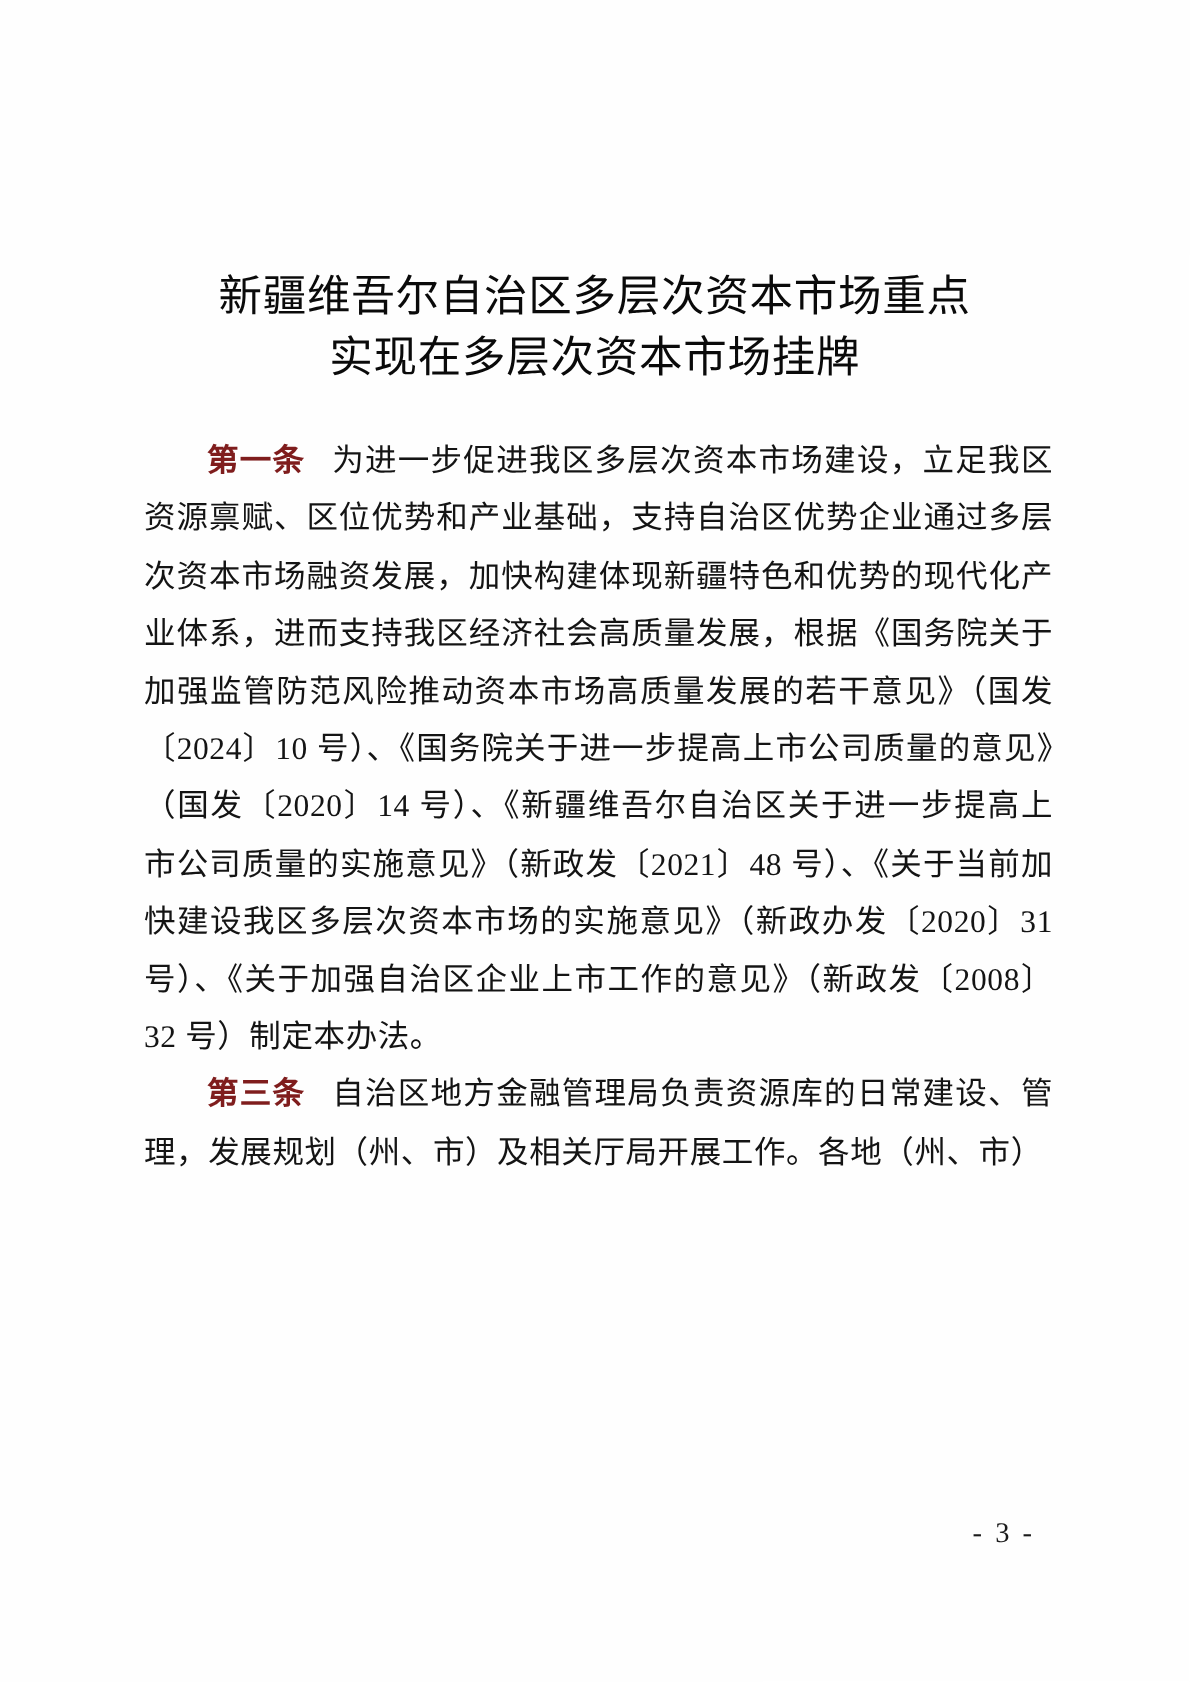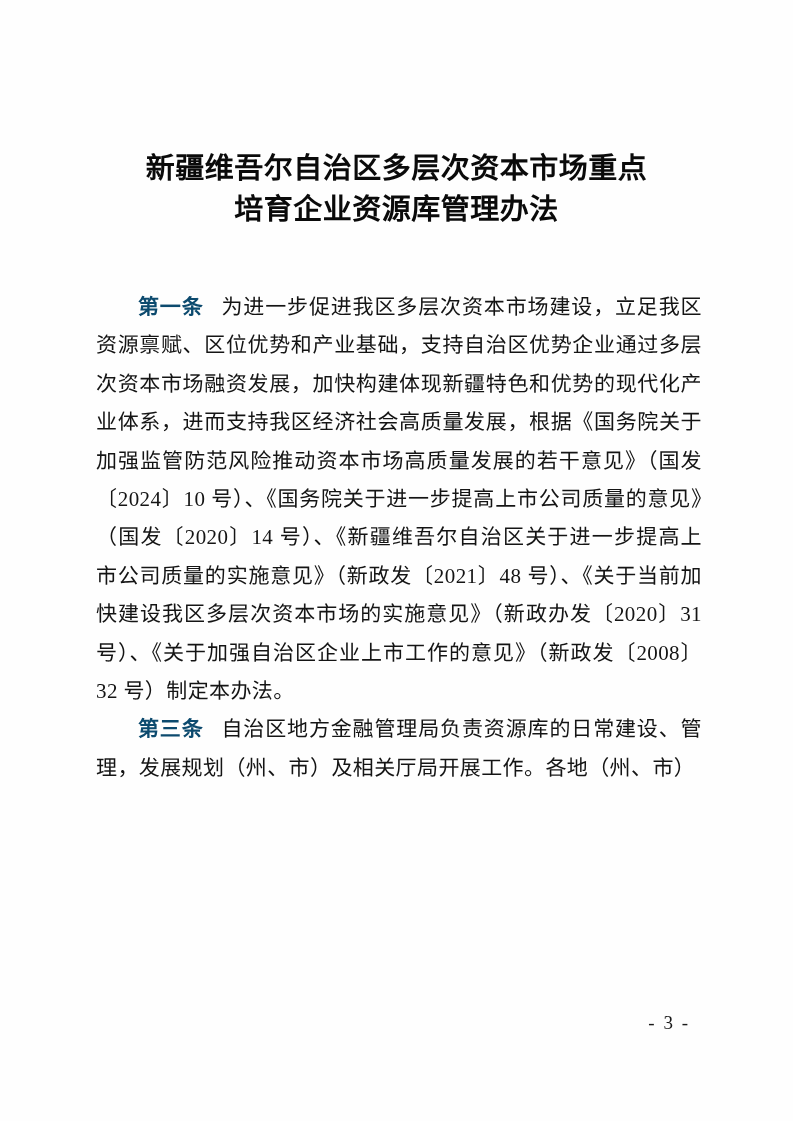--- a/index.html
+++ b/index.html
@@ -11,27 +11,27 @@
     position: relative;
     width: 793px;
     height: 1121px;
     background: #fefefe;
     overflow: hidden;
     font-family: "Liberation Serif", "DejaVu Serif", serif;
     color: #111111;
   }
   .doc-title {
     position: absolute;
-    top: 148px;
+    top: 178px;
     left: 0;
     right: 0;
     margin: 0;
     text-align: center;
     font-size: 29px;
-    font-weight: 700;
+    font-weight: 400;
     line-height: 41px;
     letter-spacing: 0.5px;
     color: #0a0a0a;
   }
   .doc-title .tl {
     display: block;
   }
   .doc-body {
     position: absolute;
     top: 288px;
@@ -43,39 +43,39 @@
     text-align: justify;
     color: #141414;
   }
   .para {
     margin: 0;
     text-indent: 2em;
   }
   .para .lead {
     font-weight: 700;
     margin-right: 0.85em;
-    color: #0c4a6e;
+    color: #7f1d1d;
   }
   .page-number {
     position: absolute;
     top: 1012px;
     right: 103px;
     font-size: 19px;
     letter-spacing: 2px;
     color: #1a1a1a;
   }
 </style>
 </head>
 <body>
 
 <div class="page">
 
   <h1 class="doc-title">
     <span class="tl">新疆维吾尔自治区多层次资本市场重点</span>
-    <span class="tl">培育企业资源库管理办法</span>
+    <span class="tl">实现在多层次资本市场挂牌</span>
   </h1>
 
   <div class="doc-body">
     <p class="para"><span class="lead">第一条</span><span class="txt">为进一步促进我区多层次资本市场建设，立足我区资源禀赋、区位优势和产业基础，支持自治区优势企业通过多层次资本市场融资发展，加快构建体现新疆特色和优势的现代化产业体系，进而支持我区经济社会高质量发展，根据《国务院关于加强监管防范风险推动资本市场高质量发展的若干意见》（国发〔2024〕10 号）、《国务院关于进一步提高上市公司质量的意见》（国发〔2020〕14 号）、《新疆维吾尔自治区关于进一步提高上市公司质量的实施意见》（新政发〔2021〕48 号）、《关于当前加快建设我区多层次资本市场的实施意见》（新政办发〔2020〕31 号）、《关于加强自治区企业上市工作的意见》（新政发〔2008〕32 号）制定本办法。</span></p>
     <p class="para"><span class="lead">第三条</span><span class="txt">自治区地方金融管理局负责资源库的日常建设、管理，发展规划（州、市）及相关厅局开展工作。各地（州、市）</span></p>
   </div>
 
   <div class="page-number">- 3 -</div>
 
 </div>

